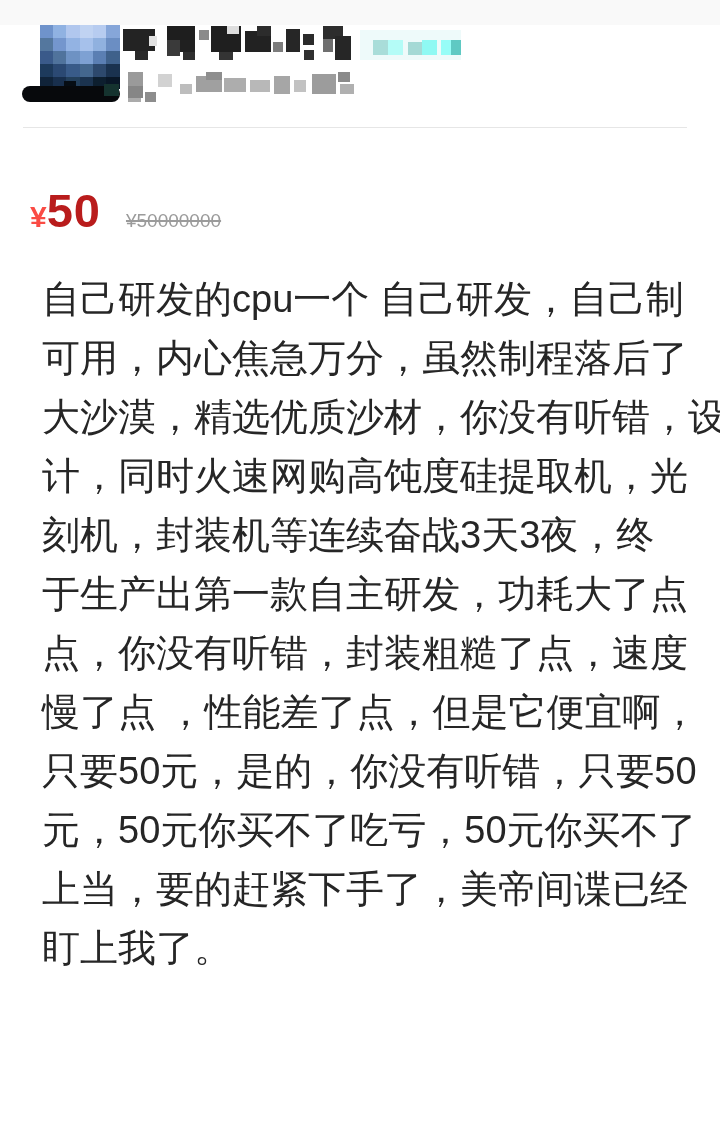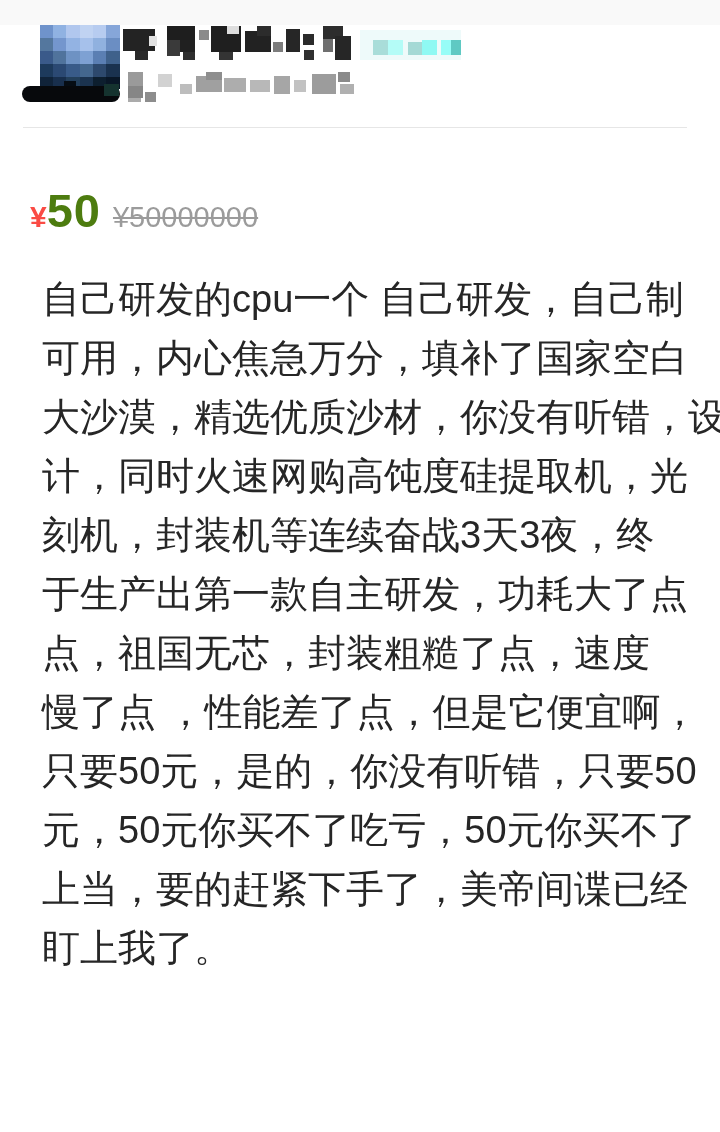--- a/index.html
+++ b/index.html
@@ -12,22 +12,22 @@
   .avatar-blob{position:absolute;left:22px;top:86px;width:98px;height:16px;background:#07090c;border-radius:8px;}
   .avatar-teal-px{position:absolute;left:104px;top:84px;width:15px;height:12px;background:#15332f;}
   .blob-gray1{position:absolute;left:128px;top:90px;width:13px;height:12px;background:#ababab;}
   .blob-gray2{position:absolute;left:145px;top:92px;width:11px;height:10px;background:#8d8d8d;}
   .username-censor{position:absolute;left:123px;top:26px;width:230px;height:34px;}
   .badge-censor{position:absolute;left:360px;top:30px;width:101px;height:30px;}
   .subline-censor{position:absolute;left:128px;top:70px;width:236px;height:30px;}
   .divider{position:absolute;left:23px;top:127px;width:664px;height:1px;background:#e6e6e6;}
   .price-row{position:absolute;left:30px;top:183px;display:flex;align-items:baseline;}
   .price-symbol{color:#fa4b44;font-size:30px;font-weight:bold;}
-  .price-amount{color:#4d7c0f;font-size:47px;font-weight:bold;letter-spacing:1px;}
-  .price-original{color:#9b9b9b;font-size:29px;margin-left:12px;text-decoration:line-through;text-decoration-thickness:2px;}
+  .price-amount{color:#b91c1c;font-size:47px;font-weight:bold;letter-spacing:1px;}
+  .price-original{color:#9b9b9b;font-size:19px;margin-left:25px;text-decoration:line-through;text-decoration-thickness:2px;}
   .description{position:absolute;left:20px;top:270px;width:668px;color:#262626;font-size:38px;margin-left:22px;}
   .desc-line{white-space:nowrap;height:59px;line-height:59px;}
 </style>
 </head>
 <body>
 
 <div id="screen">
 
   <div class="top-strip"></div>
 
@@ -132,26 +132,26 @@
   <div class="divider"></div>
 
   <div class="price-row">
     <span class="price-symbol">¥</span>
     <span class="price-amount">50</span>
     <span class="price-original">¥50000000</span>
   </div>
 
   <div class="description">
     <div class="desc-line">自己研发的cpu一个 自己研发，自己制</div>
-    <div class="desc-line">可用，内心焦急万分，填补了国家空白</div>
+    <div class="desc-line">可用，内心焦急万分，虽然制程落后了</div>
     <div class="desc-line">大沙漠，精选优质沙材，你没有听错，设</div>
     <div class="desc-line">计，同时火速网购高饨度硅提取机，光</div>
     <div class="desc-line">刻机，封装机等连续奋战3天3夜，终</div>
     <div class="desc-line">于生产出第一款自主研发，功耗大了点</div>
-    <div class="desc-line">点，祖国无芯，封装粗糙了点，速度</div>
+    <div class="desc-line">点，你没有听错，封装粗糙了点，速度</div>
     <div class="desc-line">慢了点 ，性能差了点，但是它便宜啊，</div>
     <div class="desc-line">只要50元，是的，你没有听错，只要50</div>
     <div class="desc-line">元，50元你买不了吃亏，50元你买不了</div>
     <div class="desc-line">上当，要的赶紧下手了，美帝间谍已经</div>
     <div class="desc-line">盯上我了。</div>
   </div>
 
 </div>
 
 </body></html>

